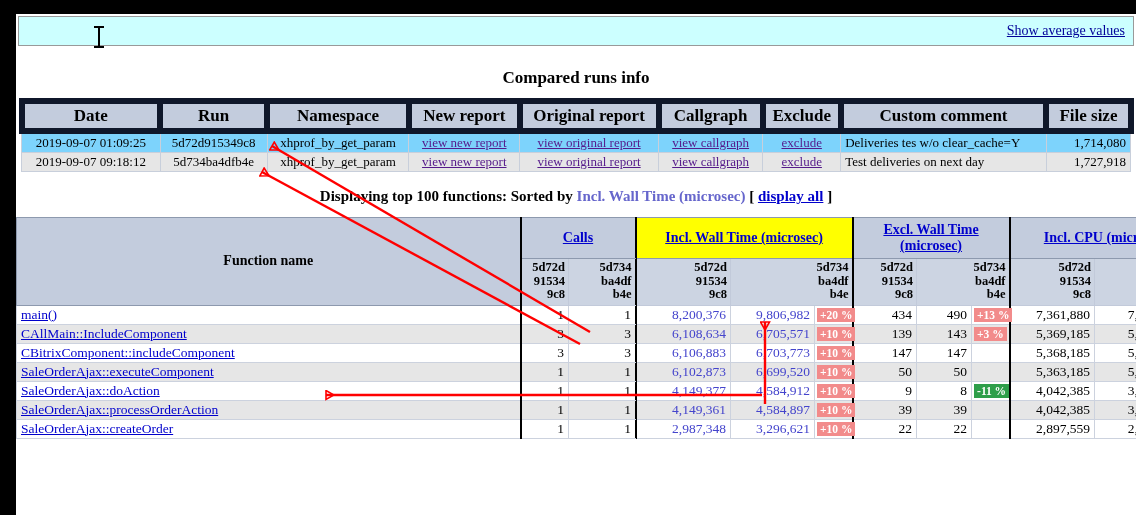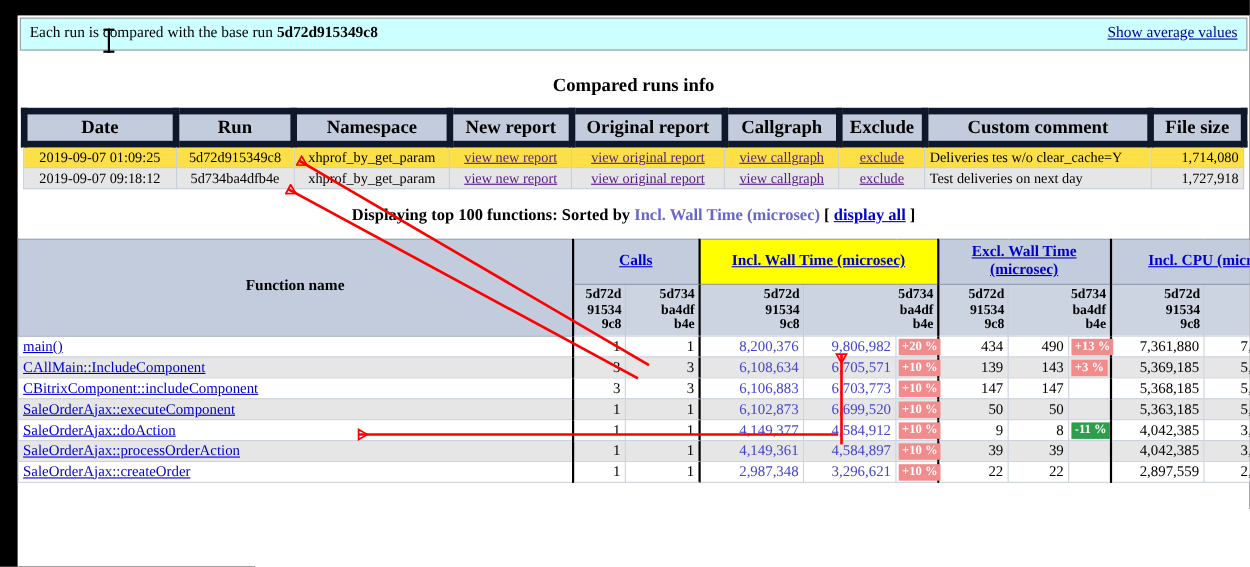--- a/index.html
+++ b/index.html
@@ -84,21 +84,21 @@
     border: 6px solid #0f172a;
     font-weight: bold;
     font-size: 17px;
     padding: 2px 6px;
     white-space: nowrap;
   }
   table.runs td {
     border: 1px solid #c8cfdb;
     padding: 1px 4px;
     white-space: nowrap;
-    background: #fde047;
+    background: #7dd3fc;
   }
   table.runs tr.alt td { background: #e6e6e6; }
   table.runs td.num { text-align: right; }
   table.runs td.ctr { text-align: center; }
   table.runs a {
     color: #551a8b;
     text-decoration: underline;
   }
 
   
@@ -198,21 +198,20 @@
   }
   #caret::before { top: 0; }
   #caret::after { bottom: 0; }
 </style>
 </head>
 <body>
 
 <div id="page">
 
   <div class="banner">
-    <span class="blurb"><span>Each run is compared with the base run </span><b>5d72d915349c8</b></span>
     <span class="spacer"></span>
     <a href="#" class="avg">Show average values</a>
   </div>
 
   <h2 class="section-title">Compared runs info</h2>
 
   <table class="runs">
     <thead>
       <tr>
         <th style="width:150px">Date</th>

